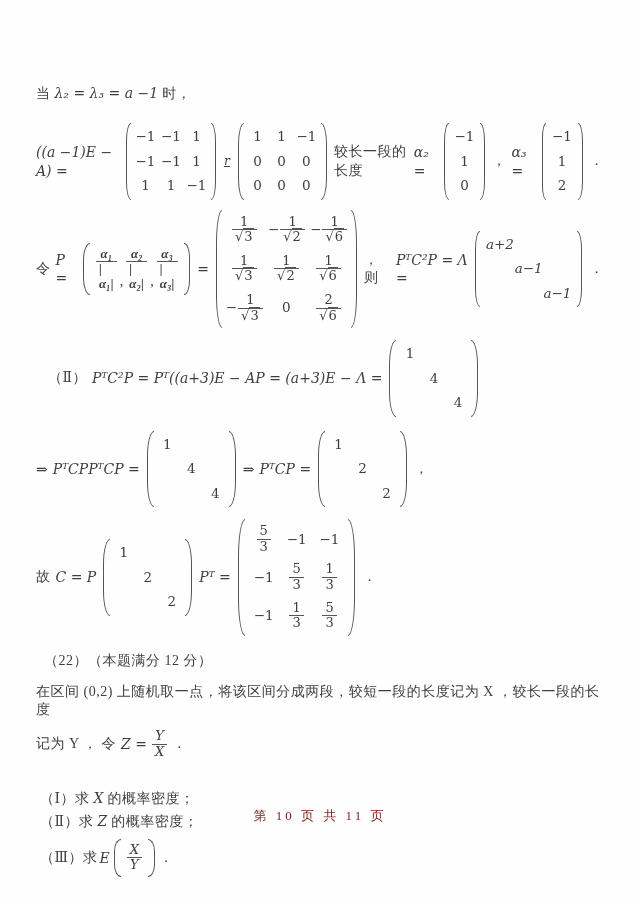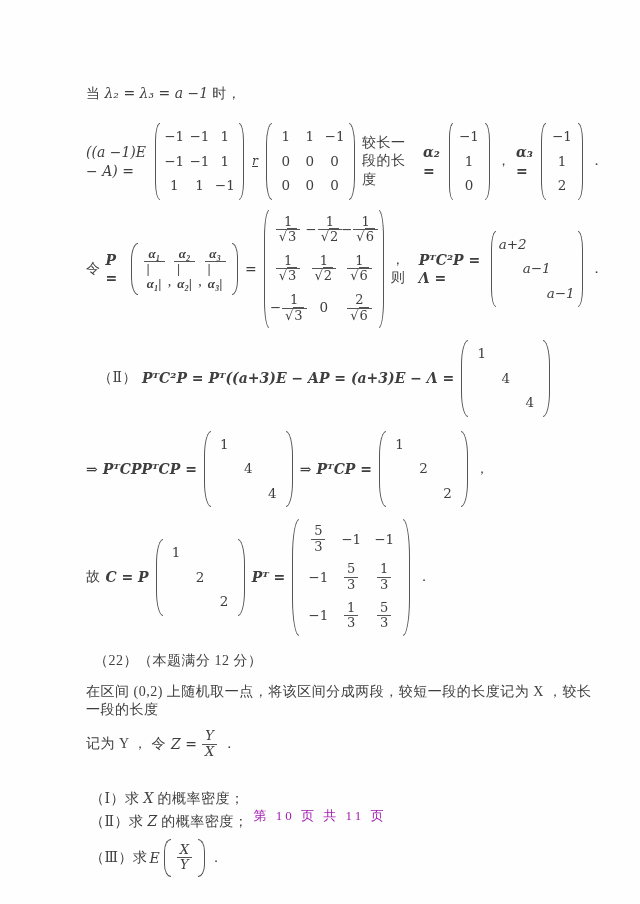--- a/index.html
+++ b/index.html
@@ -1,25 +1,25 @@
 <!DOCTYPE html>
 <html><head>
 <meta charset="utf-8">
 <style>
   html,body { margin:0; padding:0; background:#ffffff; }
   .page {
     position:relative; width:640px; height:904px; box-sizing:border-box;
     background:#fefefe; color:#3e3e3e; overflow:hidden;
-    padding:84px 36px 0 86px;
+    padding:84px 36px 0 36px;
     font-family:"Liberation Serif","DejaVu Serif",serif;
     font-size:14px; line-height:1.3;
   }
   .cjk { font-style:normal; letter-spacing:0.5px; }
   .math { font-style:italic; font-family:"DejaVu Serif","DejaVu Sans",serif; }
-  .bm   { font-style:italic; font-weight:700; font-family:"DejaVu Serif","DejaVu Sans",serif; }
+  .bm   { font-style:italic; font-weight:400; font-family:"DejaVu Serif","DejaVu Sans",serif; }
   .line { margin:0; }
   .eqrow { display:flex; align-items:center; gap:5px; margin:0; }
   
   .mat { display:inline-flex; align-items:stretch; margin:0 2px; }
   .br { width:7px; align-self:stretch; border:1.3px solid #555; box-sizing:border-box; }
   .br.l { border-right:none; border-radius:10px 0 0 10px / 46% 0 0 46%; margin-right:3px; }
   .br.r { border-left:none;  border-radius:0 10px 10px 0 / 0 46% 46% 0; margin-left:3px; }
   .grid { display:grid; column-gap:15px; row-gap:7px; justify-items:center; align-items:center;
           padding:5px 6px; font-size:13.5px; font-family:"DejaVu Serif","DejaVu Sans",serif; }
   .grid.it { font-style:italic; }
@@ -30,21 +30,21 @@
   .fn { padding:0 3px; }
   .fd { border-top:1.1px solid #555; padding:0 3px; }
   .rad { border-top:1px solid #555; padding:0 1px; }
   .neg { margin-right:1px; }
   .bfrac .frac { font-style:italic; font-weight:700; }
   .fwrap { display:inline-flex; align-items:center; }
   
   .rlabel { font-style:italic; font-size:12.5px; text-decoration:underline; margin:0 1px;
             font-family:"DejaVu Serif",serif; }
   .footer { position:absolute; top:808px; left:0; right:0; text-align:center;
-            font-size:13px; letter-spacing:3px; color:#a21caf; }
+            font-size:13px; letter-spacing:3px; color:#7f1d1d; }
   .sp { margin-top:16px; }
 </style>
 </head>
 <body>
 
 <div class="page">
 
   <p class="line">
     <span class="cjk">当 </span><span class="math">λ₂ = λ₃ = a −1</span><span class="cjk"> 时，</span>
   </p>

